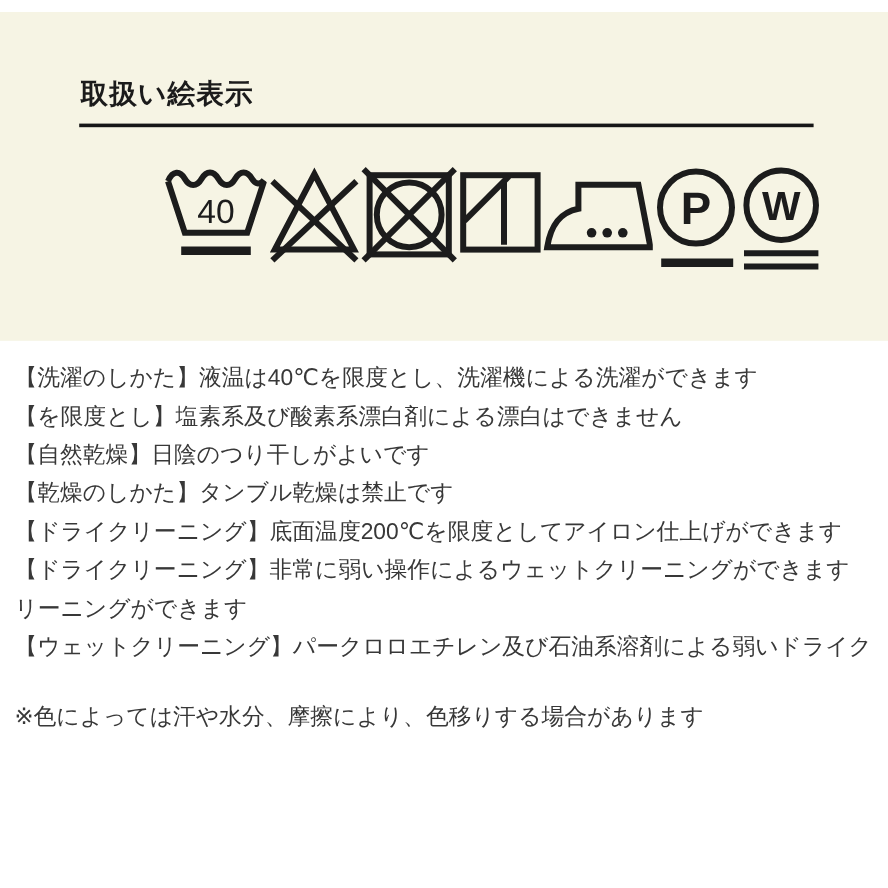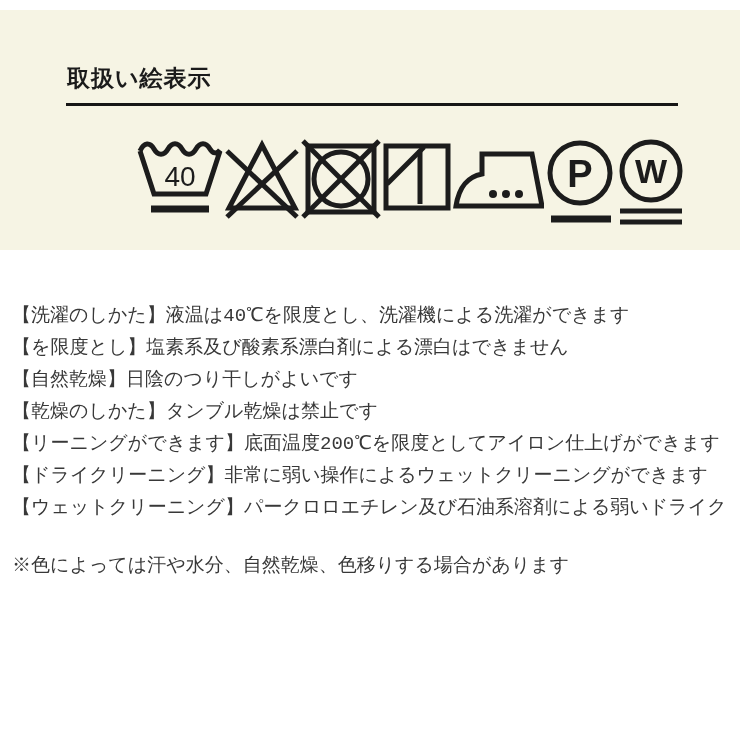--- a/index.html
+++ b/index.html
@@ -3,21 +3,21 @@
 <meta charset="utf-8">
 <style>
   html,body{margin:0;padding:0;}
   body{
     width:740px;height:740px;background:#ffffff;overflow:hidden;
     font-family:"Liberation Sans","DejaVu Sans",sans-serif;
   }
   #app{position:relative;width:740px;height:740px;background:#ffffff;}
 
   .panel{
-    position:absolute;left:0;top:10px;width:740px;height:240px;
+    position:absolute;left:0;top:10px;width:740px;height:274px;
     background:#f6f4e4;
   }
   .title{
     position:absolute;left:67px;top:53px;
     font-size:23px;font-weight:bold;color:#1b1b1b;letter-spacing:1px;
     white-space:nowrap;
   }
   .rule{
     position:absolute;left:66px;top:93px;width:612px;height:3px;
     background:#161616;
@@ -32,21 +32,21 @@
   .sym-fill{fill:#1c1c1c;stroke:none;}
   .sym-text{
     fill:#1c1c1c;font-family:"Liberation Sans","DejaVu Sans",sans-serif;
     text-anchor:middle;
   }
 
   .care{
     position:absolute;left:12px;top:300px;width:716px;
     font-size:19px;line-height:32px;color:#383838;
   }
-  .care-line{white-space:nowrap;font-family:Liberation Mono, monospace;}
+  .care-line{white-space:nowrap;}
   .notes{margin-top:26px;}
 </style>
 </head>
 <body>
 
 <div id="app">
 
   <div class="panel">
     <div class="title">取扱い絵表示</div>
     <div class="rule"></div>
@@ -100,22 +100,23 @@
       </svg>
 
     </div>
   </div>
 
   <div class="care">
     <div class="care-line">【洗濯のしかた】液温は40℃を限度とし、洗濯機による洗濯ができます</div>
     <div class="care-line">【を限度とし】塩素系及び酸素系漂白剤による漂白はできません</div>
     <div class="care-line">【自然乾燥】日陰のつり干しがよいです</div>
     <div class="care-line">【乾燥のしかた】タンブル乾燥は禁止です</div>
-    <div class="care-line">【リーニングができます】底面温度200℃を限度としてアイロン仕上げができます</div>
+    <div class="care-line">【ドライクリーニング】底面温度200℃を限度としてアイロン仕上げができます</div>
     <div class="care-line">【ドライクリーニング】非常に弱い操作によるウェットクリーニングができます</div>
+    <div class="care-line">リーニングができます</div>
     <div class="care-line">【ウェットクリーニング】パークロロエチレン及び石油系溶剤による弱いドライク</div>
 
     <div class="notes">
-      <div class="care-line">※色によっては汗や水分、自然乾燥、色移りする場合があります</div>
+      <div class="care-line">※色によっては汗や水分、摩擦により、色移りする場合があります</div>
     </div>
   </div>
 
 </div>
 
 </body></html>

